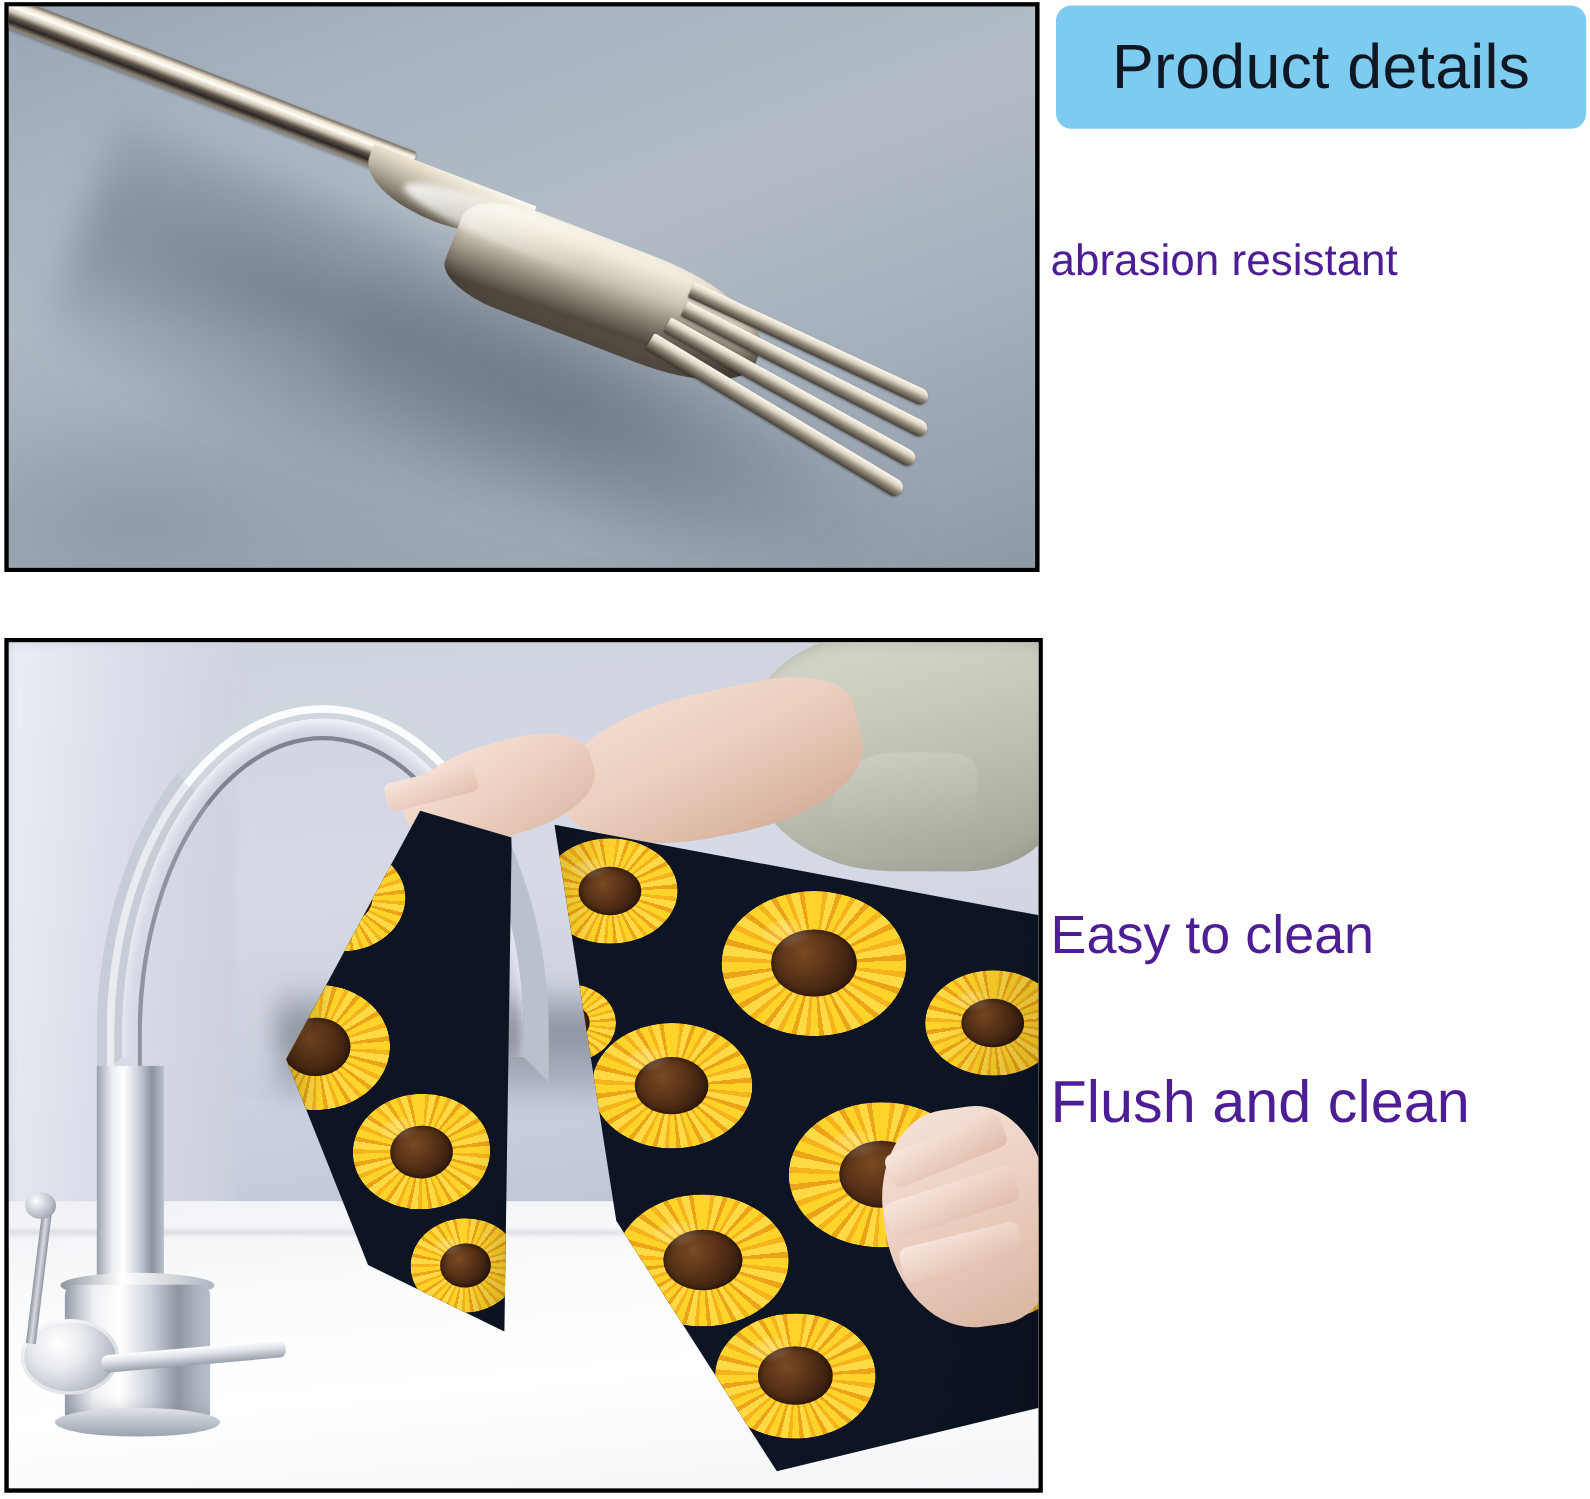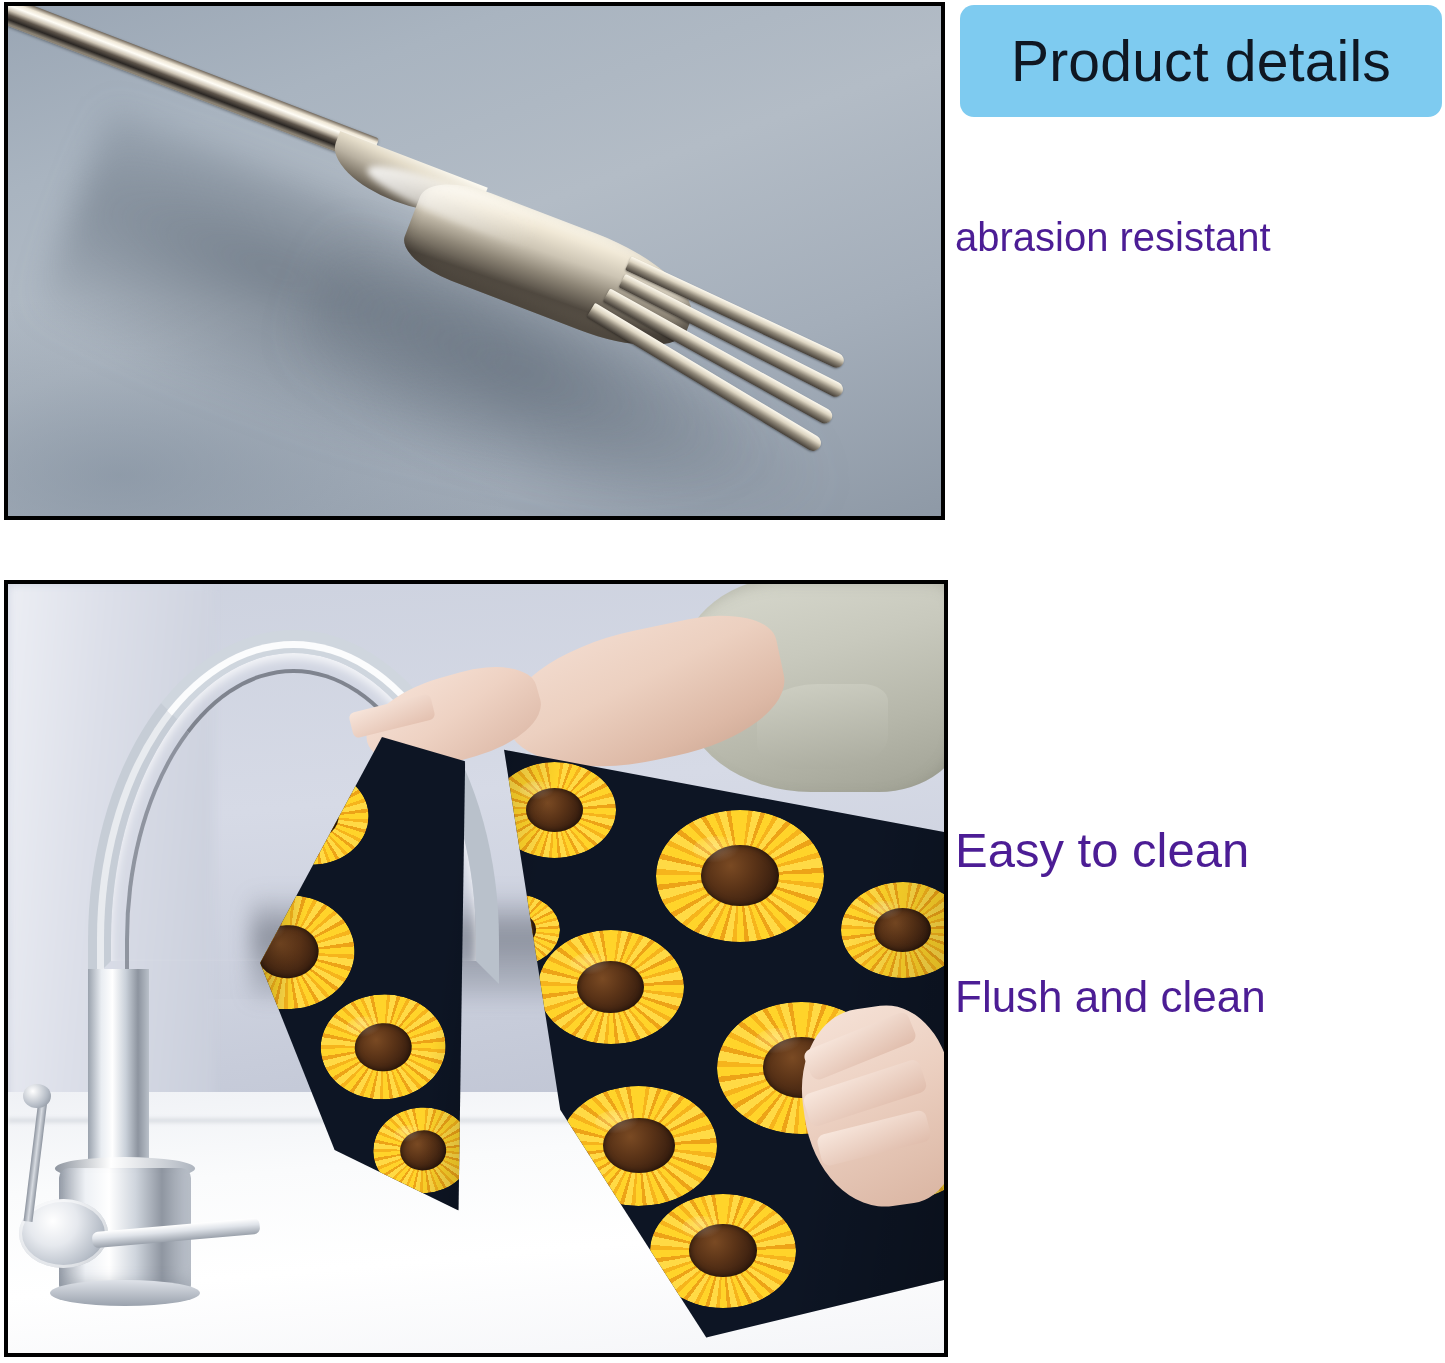--- a/index.html
+++ b/index.html
@@ -337,21 +337,21 @@
   }
 
   .feature {
     position:absolute; left:0; width:490px;
     text-align:left; color:#4c1d95;
     font-weight:400; line-height:1.1;
   }
   #feat-0 { top:215px;  font-size:40px; }
   #feat-1 { top:362px;  font-size:40px; }
   #feat-2 { top:792px;  font-size:49px;margin-top:32px; }
-  #feat-3 { top:973px;  font-size:44px; }
+  #feat-3 { top:973px;  font-size:54px; }
   #feat-4 { top:1140px; font-size:30px; }
 </style>
 </head>
 <body>
 
 <div class="page">
 
   <div class="photo-col">
 
     <div class="photo-frame" id="photo-fork" style="border-color: rgb(0, 0, 0);">

